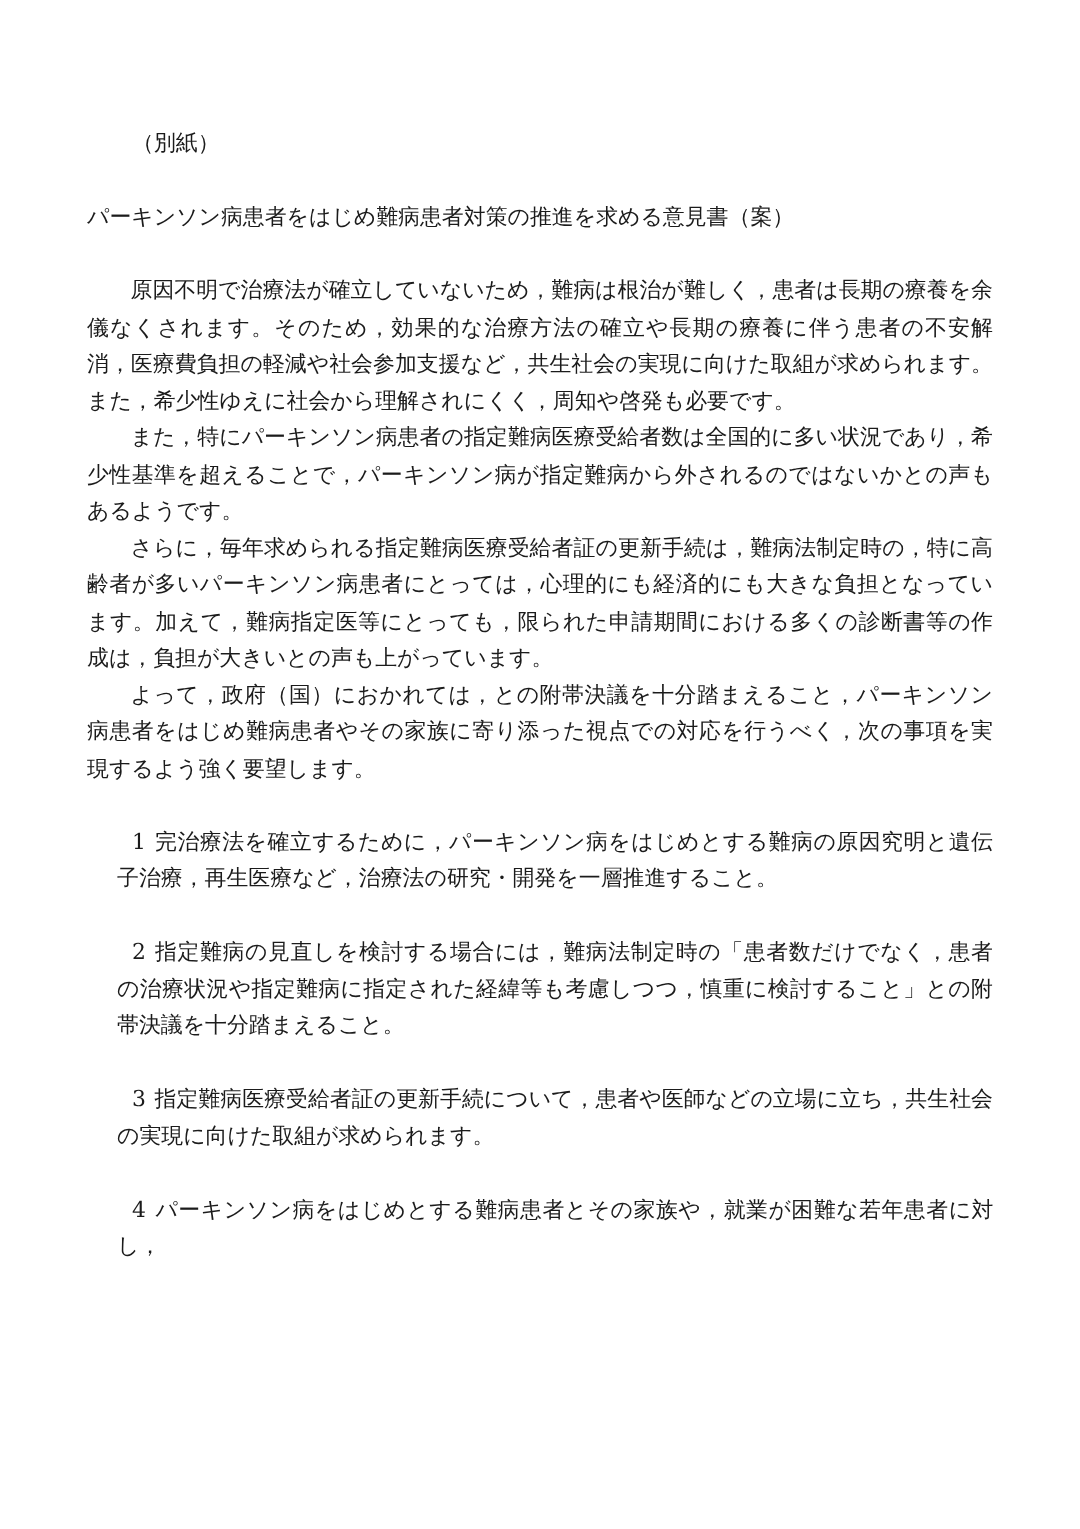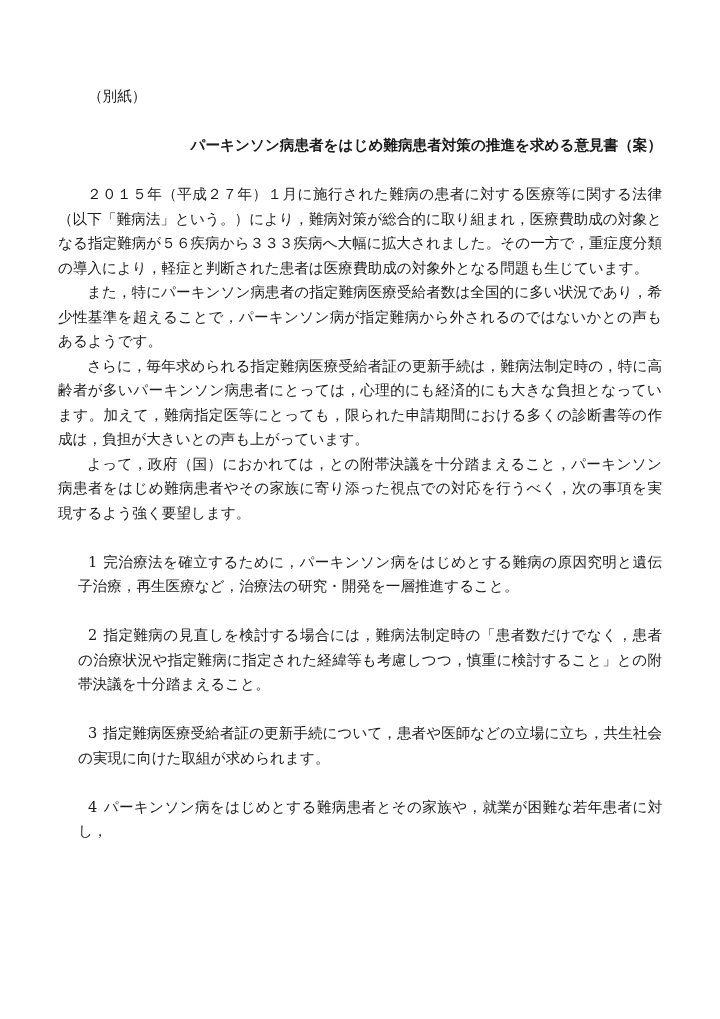--- a/index.html
+++ b/index.html
@@ -19,23 +19,23 @@
     font-family: "DejaVu Serif", "Liberation Serif", serif;
     font-size: 14.6px;
     line-height: 24.5px;
     color: #1b1b1b;
     -webkit-font-smoothing: antialiased;
   }
   .attachment {
     text-indent: 30px;
   }
   .doc-title {
-    text-align: right;
+    text-align: left;
     margin: 24.5px 0;
-    font-weight: bold;
+    font-weight: normal;
   }
   .para {
     margin: 0;
     text-indent: 29px;
     text-align: justify;
     word-break: normal;
     line-break: strict;
   }
   .item {
     margin-top: 24.5px;
@@ -56,21 +56,21 @@
 </head>
 <body>
 
 <div class="page">
 
   <div class="attachment">（別紙）</div>
 
   <div class="doc-title">パーキンソン病患者をはじめ難病患者対策の推進を求める意見書（案）</div>
 
   <div>
-    <p class="para">２０１５年（平成２７年）１月に施行された難病の患者に対する医療等に関する法律（以下「難病法」という。）により，難病対策が総合的に取り組まれ，医療費助成の対象となる指定難病が５６疾病から３３３疾病へ大幅に拡大されました。その一方で，重症度分類の導入により，軽症と判断された患者は医療費助成の対象外となる問題も生じています。</p>
+    <p class="para">原因不明で治療法が確立していないため，難病は根治が難しく，患者は長期の療養を余儀なくされます。そのため，効果的な治療方法の確立や長期の療養に伴う患者の不安解消，医療費負担の軽減や社会参加支援など，共生社会の実現に向けた取組が求められます。また，希少性ゆえに社会から理解されにくく，周知や啓発も必要です。</p>
     <p class="para">また，特にパーキンソン病患者の指定難病医療受給者数は全国的に多い状況であり，希少性基準を超えることで，パーキンソン病が指定難病から外されるのではないかとの声もあるようです。</p>
     <p class="para">さらに，毎年求められる指定難病医療受給者証の更新手続は，難病法制定時の，特に高齢者が多いパーキンソン病患者にとっては，心理的にも経済的にも大きな負担となっています。加えて，難病指定医等にとっても，限られた申請期間における多くの診断書等の作成は，負担が大きいとの声も上がっています。</p>
     <p class="para">よって，政府（国）におかれては，との附帯決議を十分踏まえること，パーキンソン病患者をはじめ難病患者やその家族に寄り添った視点での対応を行うべく，次の事項を実現するよう強く要望します。</p>
   </div>
 
   <div>
     <div class="item"><span class="num">1</span><span>完治療法を確立するために，パーキンソン病をはじめとする難病の原因究明と遺伝子治療，再生医療など，治療法の研究・開発を一層推進すること。</span></div>
     <div class="item"><span class="num">2</span><span>指定難病の見直しを検討する場合には，難病法制定時の「患者数だけでなく，患者の治療状況や指定難病に指定された経緯等も考慮しつつ，慎重に検討すること」との附帯決議を十分踏まえること。</span></div>
     <div class="item"><span class="num">3</span><span>指定難病医療受給者証の更新手続について，患者や医師などの立場に立ち，共生社会の実現に向けた取組が求められます。</span></div>
     <div class="item item-tight"><span class="num">4</span><span>パーキンソン病をはじめとする難病患者とその家族や，就業が困難な若年患者に対し，</span></div>

